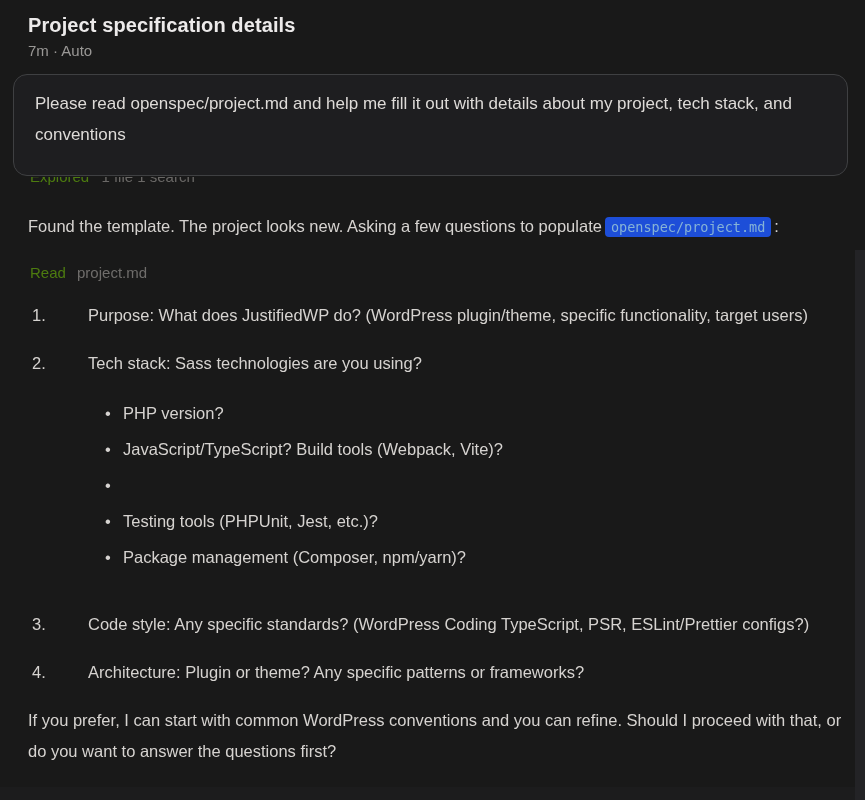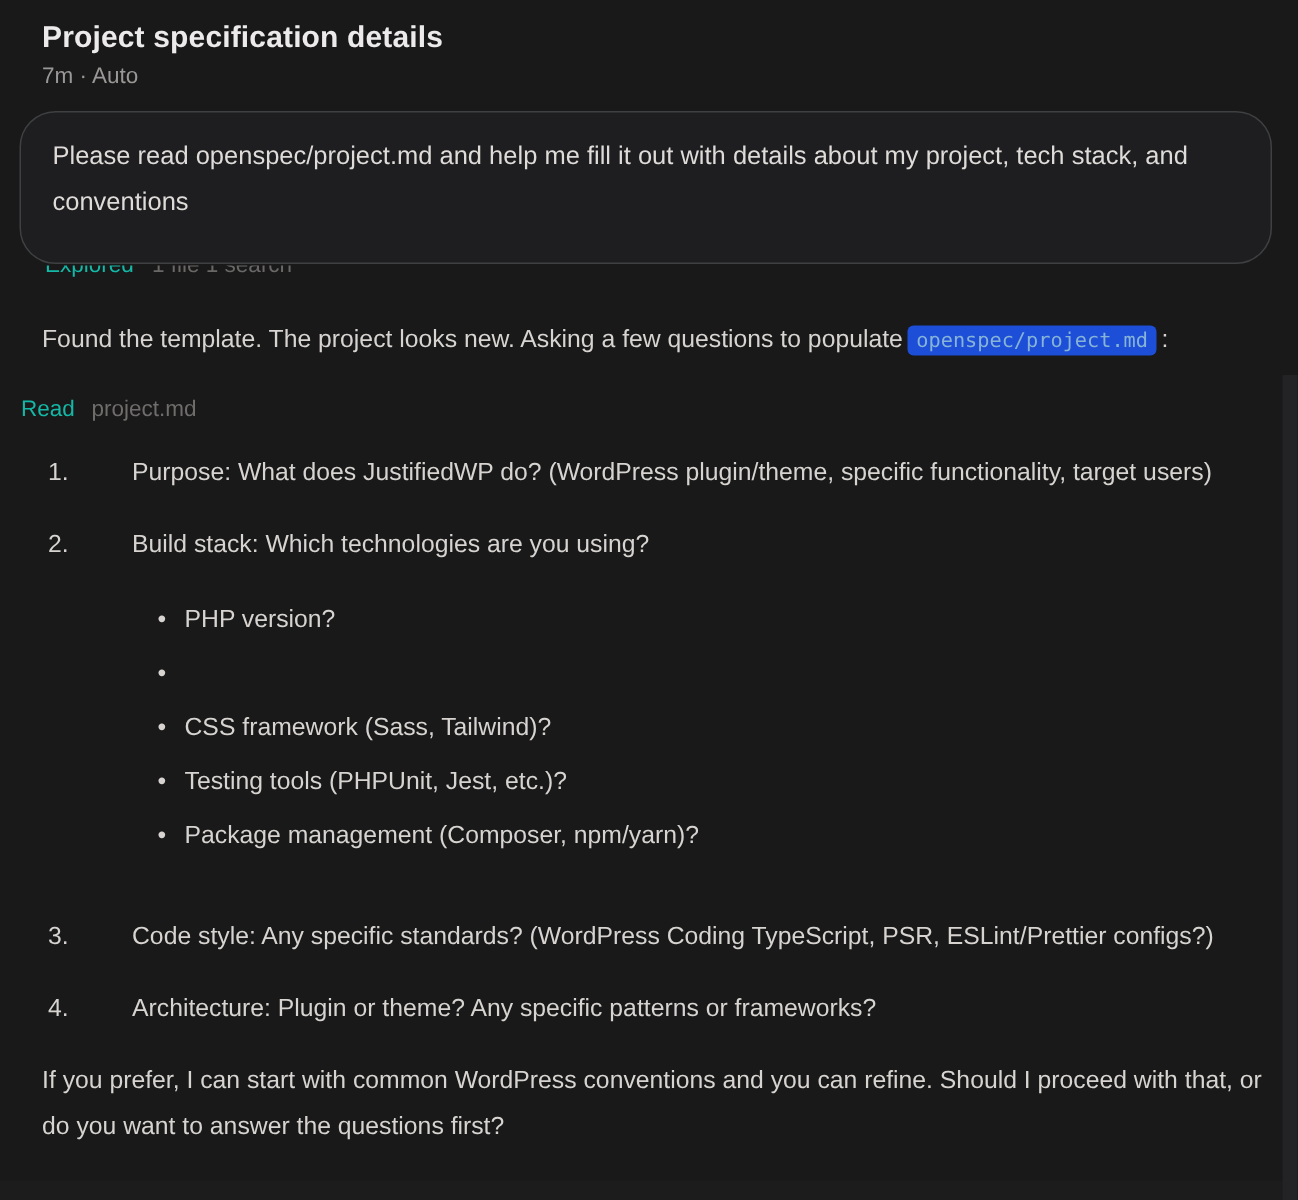--- a/index.html
+++ b/index.html
@@ -20,42 +20,42 @@
     font-size: 20px; font-weight: 700; color: #eceaea;
     letter-spacing: 0.1px; line-height: 26px;
   }
   .meta { margin-top: 4px; font-size: 15px; color: #9a9896; }
 
   
   .user-box {
     margin: 15px 17px 0 13px;
     background: #1e1e20;
     border: 1px solid #3f4042;
-    border-radius: 24px;
+    border-radius: 14px;
     padding: 13px 20px 25px 21px;
     min-height: 100px;
   }
   .user-box .msg {
     font-size: 17px; line-height: 31px; color: #dedbd8;
   }
 
   
   .tool-clip {
     height: 15px; overflow: hidden;
     margin: 1px 0 0 30px;
   }
   .tool-clip .inner {
     display: block; margin-top: -10px;
     font-size: 15px; line-height: 20px;
   }
-  .tool-action { color: #14b8a6; }
+  .tool-action { color: #4d7c0f; }
   .tool-detail { color: #6a6866; margin-left: 8px; }
 
   
-  .tool-row { margin: 20px 0 0 14px; font-size: 15px; line-height: 20px; }
+  .tool-row { margin: 20px 0 0 30px; font-size: 15px; line-height: 20px; }
   .tool-target { color: #6f6d6b; margin-left: 7px; }
 
   
   .para {
     margin: 19px 20px 0 28px;
     font-size: 16.5px; line-height: 31px; color: #d6d3d0;
     max-width: 818px;
   }
   .inline-code {
     font-family: "DejaVu Sans Mono", monospace;
@@ -131,32 +131,32 @@
   <div class="qlist">
 
     <div class="qitem">
       <span class="qnum">1.</span>
       <span class="qbody">Purpose: What does JustifiedWP do? (WordPress plugin/theme, specific functionality, target users)</span>
     </div>
 
     <div class="qitem">
       <span class="qnum">2.</span>
       <span class="qbody">
-        <span>Build stack: Which technologies are you using?</span>
+        <span>Tech stack: Sass technologies are you using?</span>
         <span class="sublist" style="display:block;">
           <span class="subitem">
             <span class="bullet">•</span>
             <span>PHP version?</span>
           </span>
           <span class="subitem">
             <span class="bullet">•</span>
+            <span>JavaScript/TypeScript? Build tools (Webpack, Vite)?</span>
           </span>
           <span class="subitem">
             <span class="bullet">•</span>
-            <span>CSS framework (Sass, Tailwind)?</span>
           </span>
           <span class="subitem">
             <span class="bullet">•</span>
             <span>Testing tools (PHPUnit, Jest, etc.)?</span>
           </span>
           <span class="subitem">
             <span class="bullet">•</span>
             <span>Package management (Composer, npm/yarn)?</span>
           </span>
         </span>

